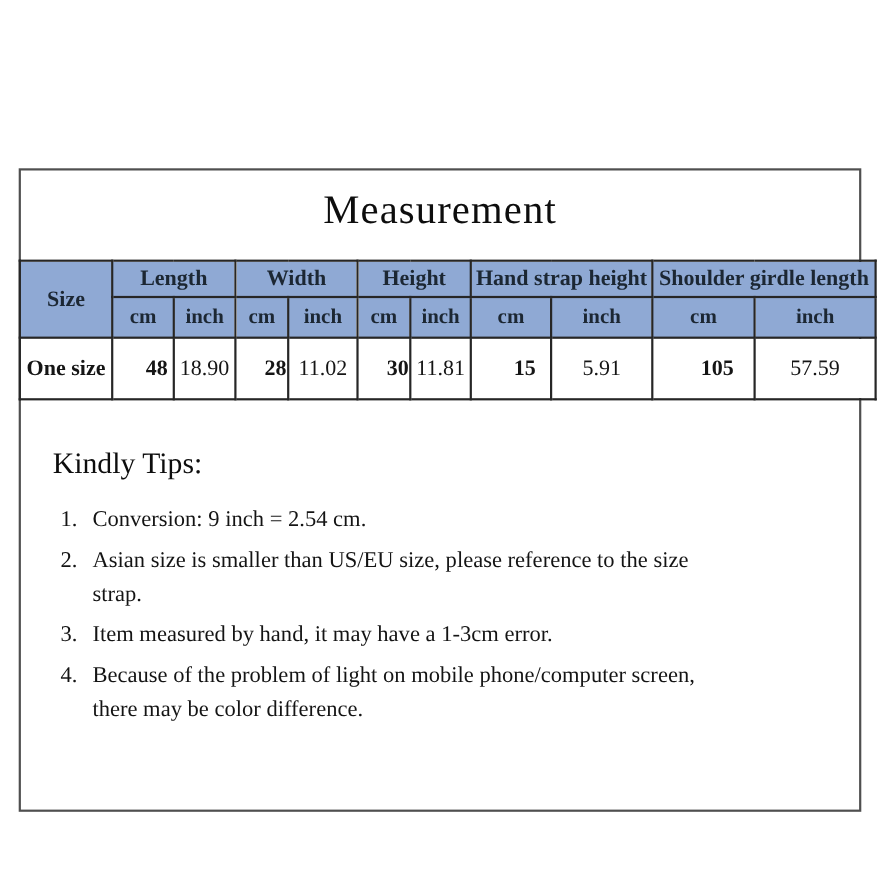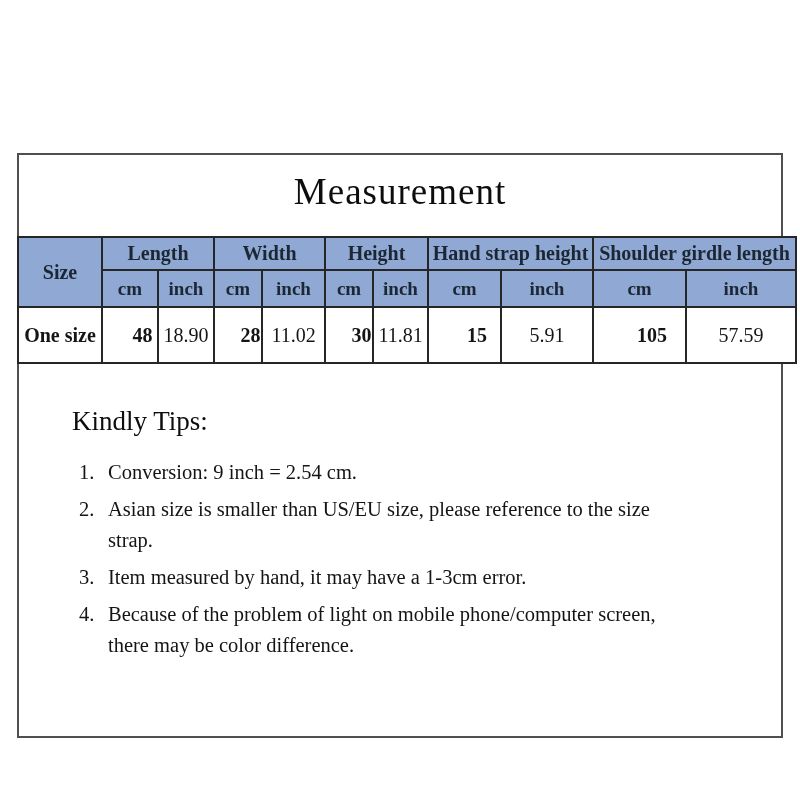--- a/index.html
+++ b/index.html
@@ -75,21 +75,20 @@
     color: #151515;
   }
   tr.data-row td.size-cell { font-weight: bold; }
   tr.data-row td.cm-val { font-weight: bold; padding-left: 25px; }
   tr.data-row td.inch-val { font-weight: normal; }
   .tips {
     position: absolute;
     left: 48px;
     top: 406px;
     width: 640px;
-    margin-left: 24px;
   }
   .tips-heading {
     font-size: 27px;
     color: #0d0d0d;
     margin-bottom: 20px;
   }
   .tip-item {
     display: flex;
     align-items: flex-start;
     font-size: 20.5px;

